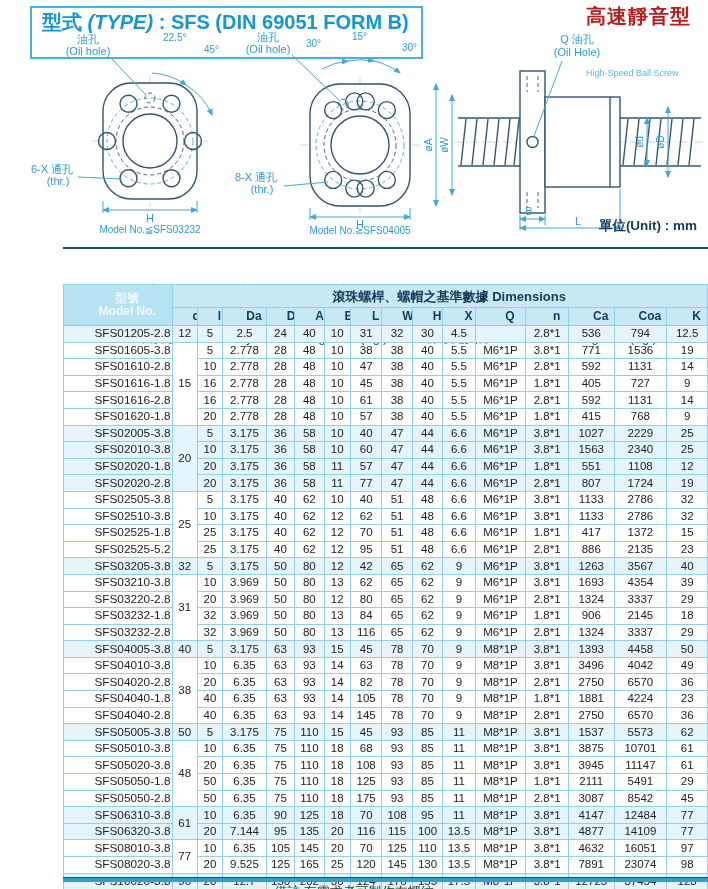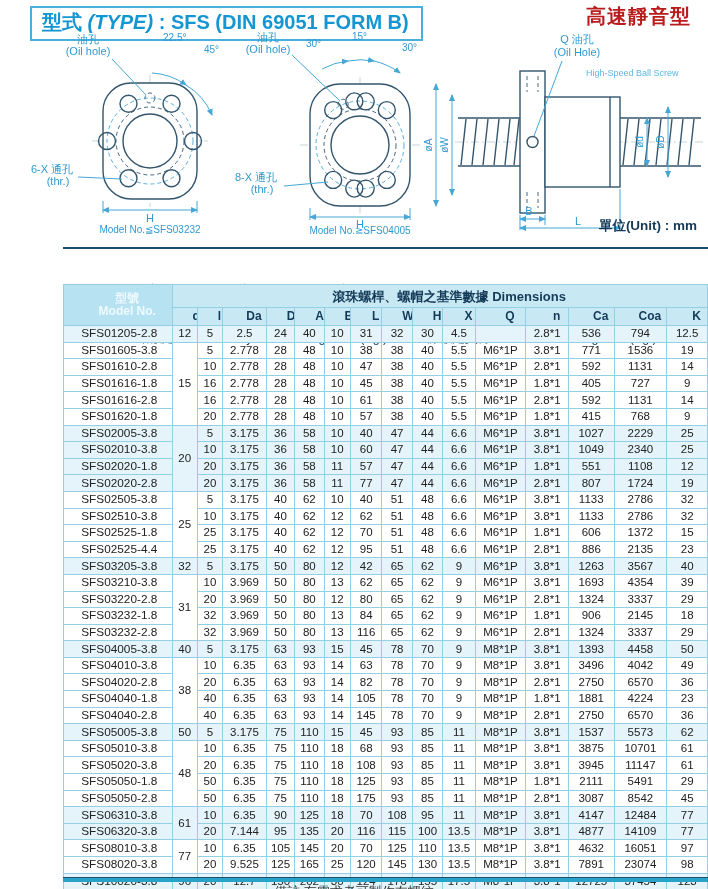--- a/index.html
+++ b/index.html
@@ -1,20 +1,20 @@
 <!DOCTYPE html>
 <html><head>
 <meta charset="utf-8">
 <style>
   html,body{margin:0;padding:0;background:#ffffff;}
   #page{position:relative;width:708px;height:889px;background:#ffffff;overflow:hidden;
         font-family:"Liberation Sans","DejaVu Sans",sans-serif;}
   
   .hdr{position:absolute;top:5px;left:0;width:708px;height:36px;}
-  .title-box{position:absolute;left:30px;top:1px;border:2px solid #49afdd;padding:1px 12px 3px 10px;
+  .title-box{position:absolute;left:30px;top:1px;border:2px solid #49afdd;padding:1px 12px 21px 10px;
              color:#1496d3;font-size:20px;font-weight:bold;white-space:nowrap;background:#fff;}
   .title-box .t-type{font-style:italic;}
   .hdr-right{position:absolute;right:4px;top:0;text-align:left;width:118px;}
   .hdr-right .zh{color:#b91c1c;font-size:20px;font-weight:bold;letter-spacing:1px;line-height:22px;}
   .hdr-right .en{color:#5cb8e2;font-size:9px;line-height:10px;margin-top:41px;}
   
   .drawings{position:absolute;top:29px;left:0;width:680px;height:205px;}
   .lblue{fill:#2f9ad2;font-size:11px;}
   .lblue-s{fill:#2f9ad2;font-size:10px;}
   .navy{fill:#143a57;}
@@ -29,21 +29,21 @@
   .legend{position:absolute;top:250px;left:63px;width:645px;text-align:center;color:#123c5d;
           font-size:12.5px;line-height:16px;white-space:pre;}
   
   .tblwrap{position:absolute;top:284px;left:63px;width:645px;}
   table{border-collapse:collapse;table-layout:fixed;width:645px;font-size:11.5px;color:#222;}
   th,td{border:1px solid #93cfe5;padding:0 1px;text-align:center;height:15.6px;line-height:13px;overflow:hidden;white-space:nowrap;}
   thead th{background:#c8e9f4;color:#143a57;padding-left:20px;}
   th.model-h{background:#b7e2f1;color:#eefaff;font-weight:bold;font-size:12px;line-height:13px;}
   th.dim-h{font-size:13px;font-weight:bold;height:22px;}
   th.col-l{height:17px;font-weight:bold;font-size:12px;}
-  td.model{text-align:center;padding-left:4px;font-size:11.8px;}
+  td.model{text-align:right;padding-left:4px;font-size:11.8px;}
   tr.tint td{background:#e4f4fa;}
   td.dcell{background:#ffffff;}
   tr.tint td.dcell{background:#e4f4fa;}
   .botbar{position:absolute;left:63px;top:877px;width:645px;height:4px;background:#2aa3c9;border-top:1px solid #1d4f72;}
   .footnote{position:absolute;left:0;top:883px;width:708px;text-align:center;color:#333;font-size:13px;}
 </style>
 </head>
 <body>
 
 <div id="page">
@@ -381,21 +381,21 @@
             <td>3.175</td>
             <td>36</td>
             <td>58</td>
             <td>10</td>
             <td>60</td>
             <td>47</td>
             <td>44</td>
             <td>6.6</td>
             <td>M6*1P</td>
             <td>3.8*1</td>
-            <td>1049</td>
+            <td>1563</td>
             <td>2340</td>
             <td>25</td>
           </tr>
           <tr class="tint">
             <td class="model">SFS02020-1.8</td>
             <td>20</td>
             <td>3.175</td>
             <td>36</td>
             <td>58</td>
             <td>11</td>
@@ -467,26 +467,26 @@
             <td>3.175</td>
             <td>40</td>
             <td>62</td>
             <td>12</td>
             <td>70</td>
             <td>51</td>
             <td>48</td>
             <td>6.6</td>
             <td>M6*1P</td>
             <td>1.8*1</td>
-            <td>606</td>
+            <td>417</td>
             <td>1372</td>
             <td>15</td>
           </tr>
           <tr>
-            <td class="model">SFS02525-4.4</td>
+            <td class="model">SFS02525-5.2</td>
             <td>25</td>
             <td>3.175</td>
             <td>40</td>
             <td>62</td>
             <td>12</td>
             <td>95</td>
             <td>51</td>
             <td>48</td>
             <td>6.6</td>
             <td>M6*1P</td>

